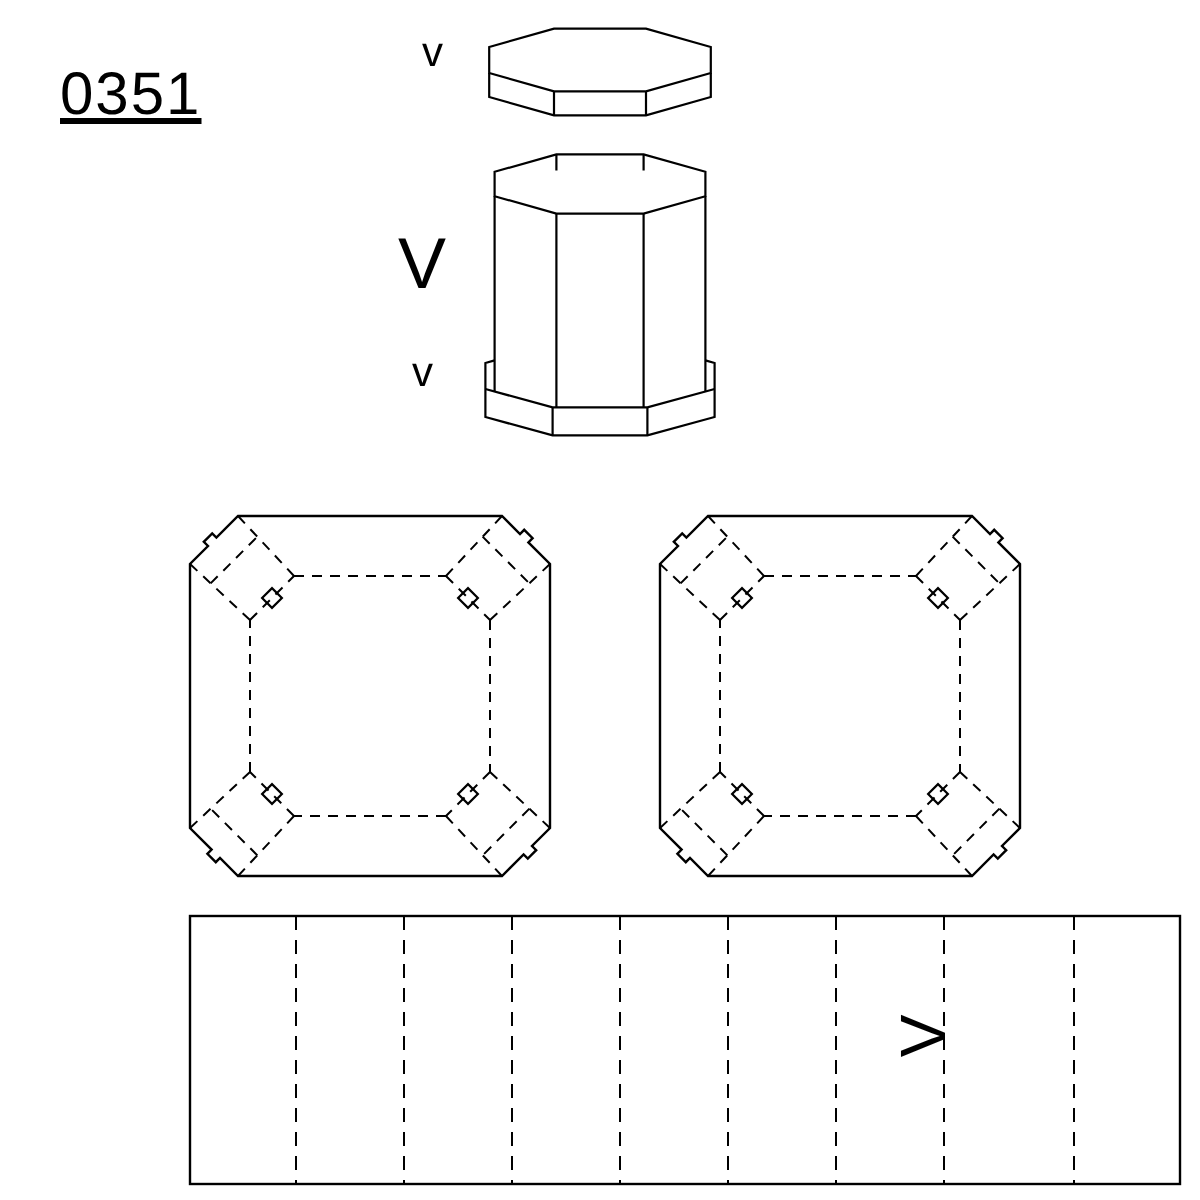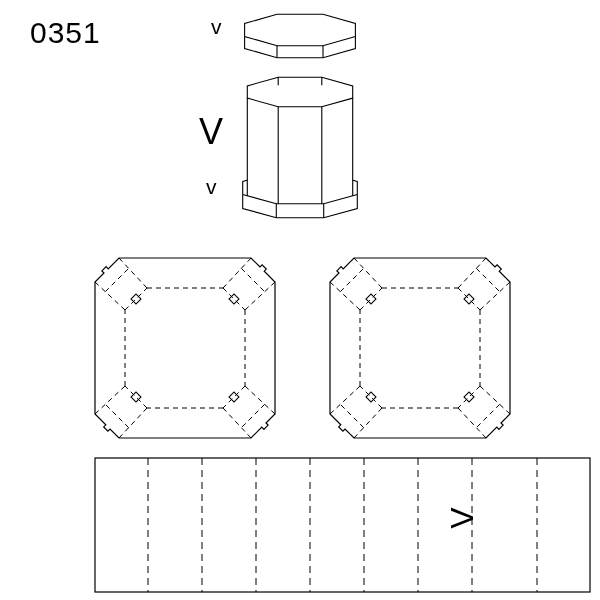--- a/index.html
+++ b/index.html
@@ -10,21 +10,21 @@
     font-family: "Liberation Sans", sans-serif;
     color: #000;
     overflow: hidden;
   }
   .art { position: absolute; left: 0; top: 0; }
   .cut  { fill: none; stroke: #000; stroke-width: 1.2; stroke-linejoin: miter; }
   .cutf { fill: none; stroke: #000; stroke-width: 1.1; }
   .fold { fill: none; stroke: #000; stroke-width: 1; stroke-dasharray: 5 4; }
   .fold-wide { fill: none; stroke: #000; stroke-width: 1; stroke-dasharray: 7 5; }
   .label { position: absolute; color: #000; line-height: 1; white-space: pre; }
-  .code       { left: 30px;  top: 18px;  font-size: 30px; letter-spacing: 1px; }
+  .code       { left: 30px;  top: 33px;  font-size: 30px; letter-spacing: 1px; text-decoration: underline; }
   .mark-small-1 { left: 211px; top: 16px;  font-size: 21px; }
   .mark-large   { left: 199px; top: 114px; font-size: 36px; }
   .mark-small-2 { left: 206px; top: 176px; font-size: 21px; }
   .mark-strip   { left: 451px; top: 502px; font-size: 32px;
                   transform: rotate(-90deg); transform-origin: 50% 50%; }
 </style>
 </head>
 <body>
 
 <svg class="art" width="600" height="600" viewBox="0 0 600 600">

